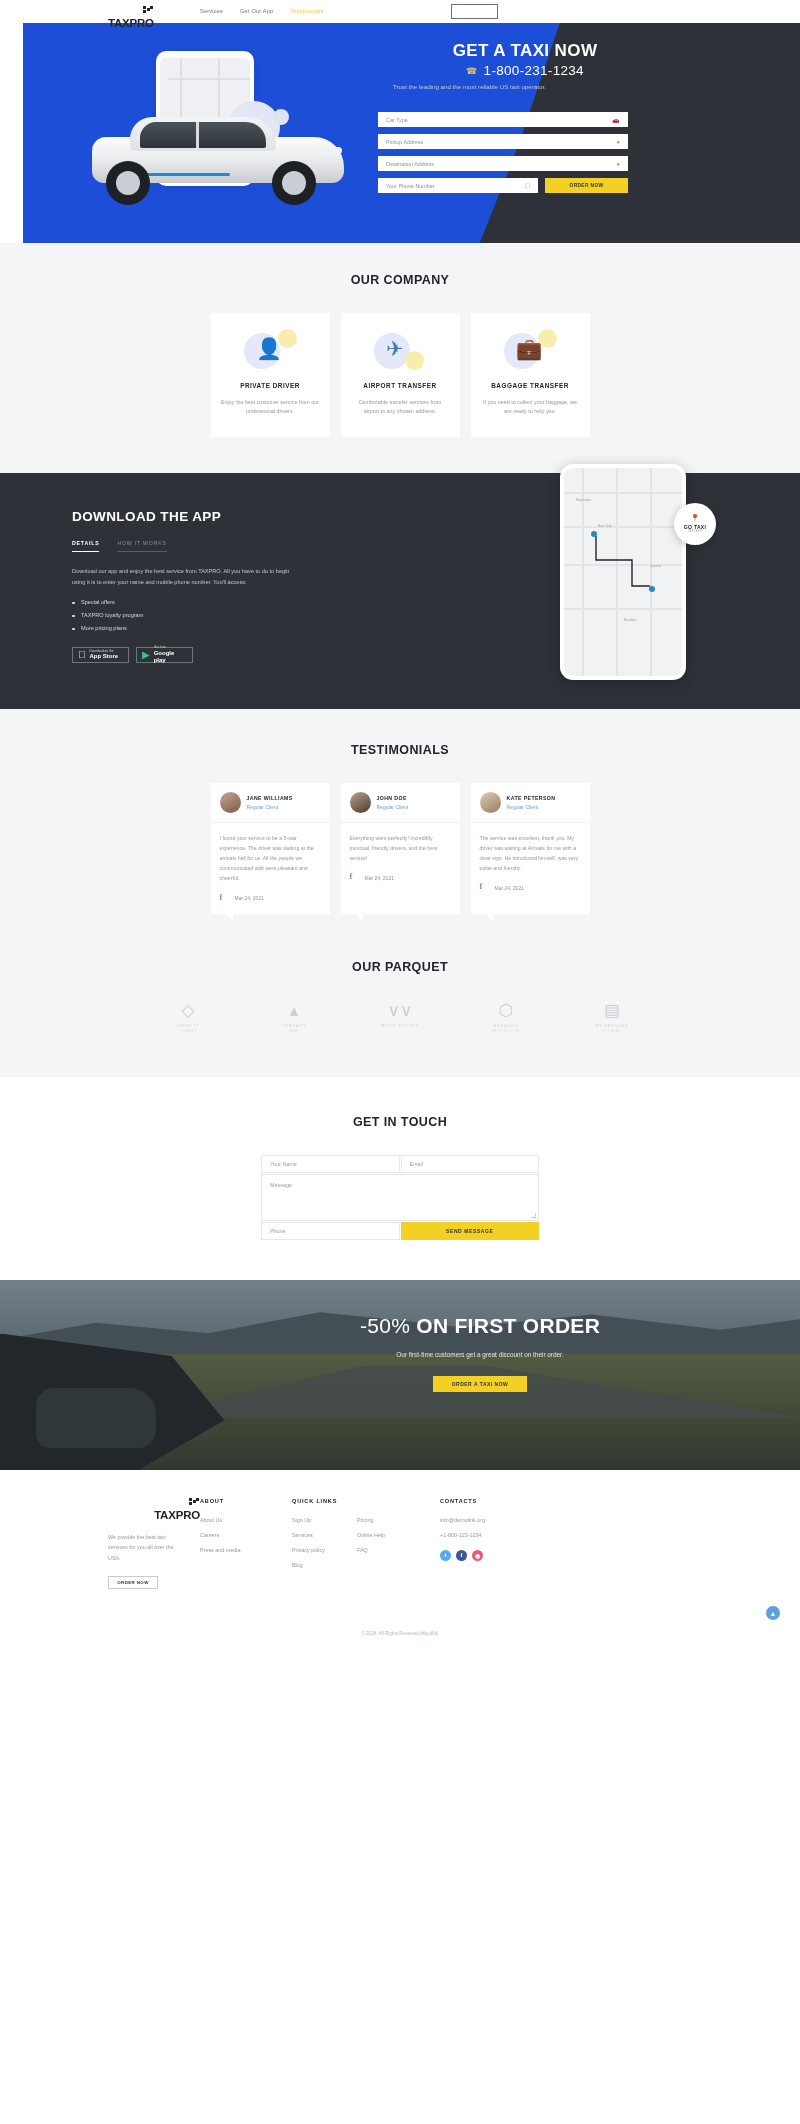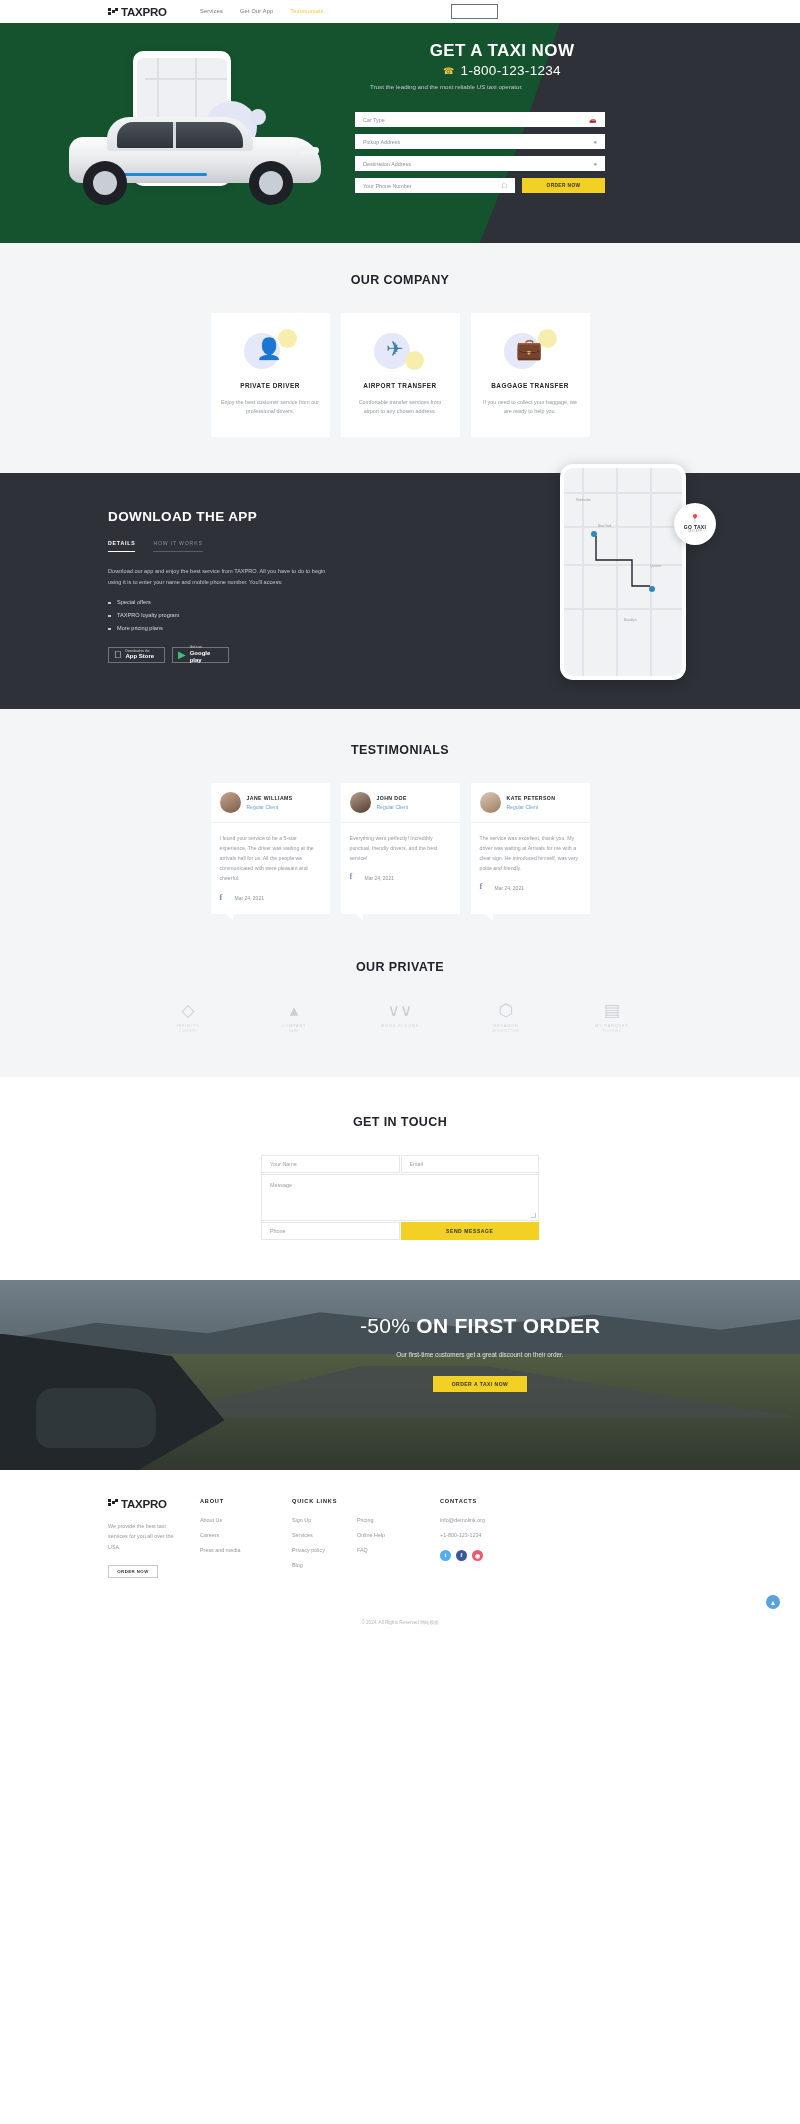--- a/index.html
+++ b/index.html
@@ -10,41 +10,41 @@
     color:#2e3238;
     -webkit-font-smoothing:antialiased;
   }
   .page { width:800px; position:relative; overflow:hidden; }
 
   
   .header {
     height:23px; background:#fff; position:relative; z-index:40;
     display:flex; align-items:center;
   }
-  .logo { display:flex; align-items:center; gap:2px; font-weight:bold; letter-spacing:.2px; }
+  .logo { display:flex; align-items:flex-end; gap:2px; font-weight:bold; letter-spacing:.2px;flex-direction:column; }
   .logo-mark { display:inline-block; position:relative; width:11px; height:9px; }
   .logo-mark i { position:absolute; background:#20242b; width:3px; height:3px; display:block; }
   .logo-mark i:nth-child(1){ left:0; top:0; }
   .logo-mark i:nth-child(2){ left:4px; top:2px; }
   .logo-mark i:nth-child(3){ left:0px; top:4px; }
   .logo-mark i:nth-child(4){ left:7px; top:0px; }
   .logo-text { font-size:11.5px; color:#20242b; font-weight:bold; letter-spacing:-0.2px; }
   .header .logo { position:absolute; left:108px; top:6px; }
   .nav { position:absolute; left:200px; top:8px; display:flex; gap:17px; }
   .nav a { font-size:5.6px; color:#6e757e; text-decoration:none; letter-spacing:.2px; }
   .nav a.active { color:#f2c744; }
   .joinus {
     position:absolute; right:302px; top:4px;
     border:1px solid #6a7078; color:#fff; background:transparent;
     font-size:4.6px; letter-spacing:.7px; padding:4px 11px; font-weight:bold;
     z-index:60;
   }
 
   
-  .hero { position:relative; height:220px; background:#14532d; overflow:hidden; }
+  .hero { position:relative; height:220px; background:#1d4ed8; overflow:hidden;margin-left:23px; }
   .hero-dark {
     position:absolute; right:0; top:-18px; width:520px; height:260px;
     background:#2e3238;
     clip-path: polygon(38% 100%, 55% 0%, 100% 0%, 100% 100%);
     border-top-left-radius:34px;
   }
   .hero-dark2 {
     position:absolute; right:0; top:6px; width:470px; height:236px; background:#2e3238;
     clip-path: polygon(30% 100%, 50% 0%, 100% 0%, 100% 100%);
   }
@@ -122,21 +122,21 @@
   .svc-ill { width:56px; height:46px; position:relative; }
   .blob-blue { position:absolute; left:2px; top:4px; width:36px; height:36px; border-radius:50%; background:#e4e8f8; }
   .blob-yellow { position:absolute; right:1px; top:0px; width:19px; height:19px; border-radius:50%; background:#f7eeae; }
   .blob-yellow.low { top:22px; right:4px; }
   .svc-glyph { position:absolute; left:14px; top:9px; color:#3f7fa8; font-size:21px; line-height:1; }
   .svc-name { font-size:6.4px; font-weight:bold; letter-spacing:.5px; margin-top:7px; color:#20242b; }
   .svc-desc { font-size:5.4px; color:#9499a1; text-align:center; line-height:1.75; margin-top:9px; width:98px; }
 
   
   .download { background:#2e3238; position:relative; padding:36px 0 46px; min-height:218px; }
-  .dl-inner { width:330px; margin-left:108px; }
+  .dl-inner { width:330px; margin-left:72px; }
   .dl-title { color:#fff; font-size:13.5px; font-weight:bold; letter-spacing:.4px; }
   .dl-tabs { display:flex; gap:18px; margin-top:16px; }
   .dl-tab { font-size:5.2px; letter-spacing:.8px; padding-bottom:5px; }
   .dl-tab.on { color:#fff; font-weight:bold; border-bottom:1.5px solid #fff; }
   .dl-tab.off { color:#888f98; border-bottom:1px solid #585e66; }
   .dl-text { color:#c3c7cc; font-size:5.6px; line-height:1.95; margin-top:14px; width:218px; }
   .dl-list { margin-top:11px; list-style:none; }
   .dl-list li { color:#d5d8dc; font-size:5.6px; margin-bottom:7px; padding-left:9px; position:relative; }
   .dl-list li:before { content:""; position:absolute; left:0; top:3px; width:2.5px; height:2.5px; background:#c3c7cc; }
   .badges { display:flex; gap:7px; margin-top:16px; }
@@ -300,21 +300,21 @@
         <div class="car-light"></div>
         <div class="wheel w1"></div>
         <div class="wheel w2"></div>
       </div>
     </div>
 
     <div class="hero-inner">
       <div class="hero-title">GET A TAXI NOW</div>
       <div class="hero-phone">
         <span class="ph-ico">☎</span>
-        <span>1-800-123-1234</span>
+        <span>1-800-231-1234</span>
       </div>
       <div class="hero-sub">Trust the leading and the most reliable US taxi operator.</div>
 
       <div class="hero-form">
         <div class="fld">
           <span class="lbl">Car Type</span>
           <span class="ico">🚗</span>
         </div>
         <div class="fld">
           <span class="lbl">Pickup Address</span>
@@ -485,21 +485,21 @@
             <span class="t-dtext">Mar 24, 2021</span>
           </div>
         </div>
         <div class="t-tail"></div>
       </div>
 
     </div>
   </div>
 
   <div class="partners">
-    <div class="sec-title">OUR PRIVATE</div>
+    <div class="sec-title">OUR PARQUET</div>
     <div class="p-row">
       <div class="p-item">
         <div class="p-glyph">◇</div>
         <div class="p-name">INFINITY</div>
         <div class="p-sub">COMPANY</div>
       </div>
       <div class="p-item">
         <div class="p-glyph">▴</div>
         <div class="p-name">COMPANY</div>
         <div class="p-sub">NAME</div>

